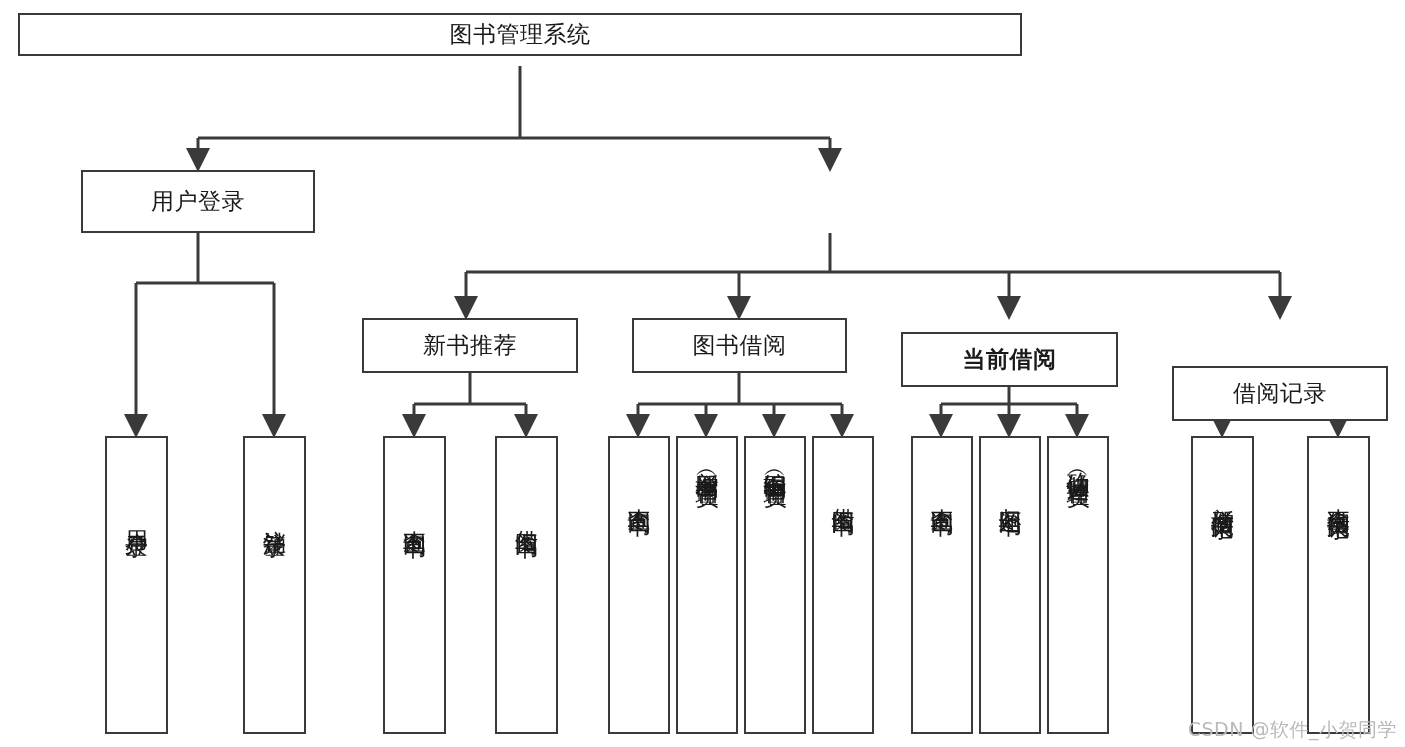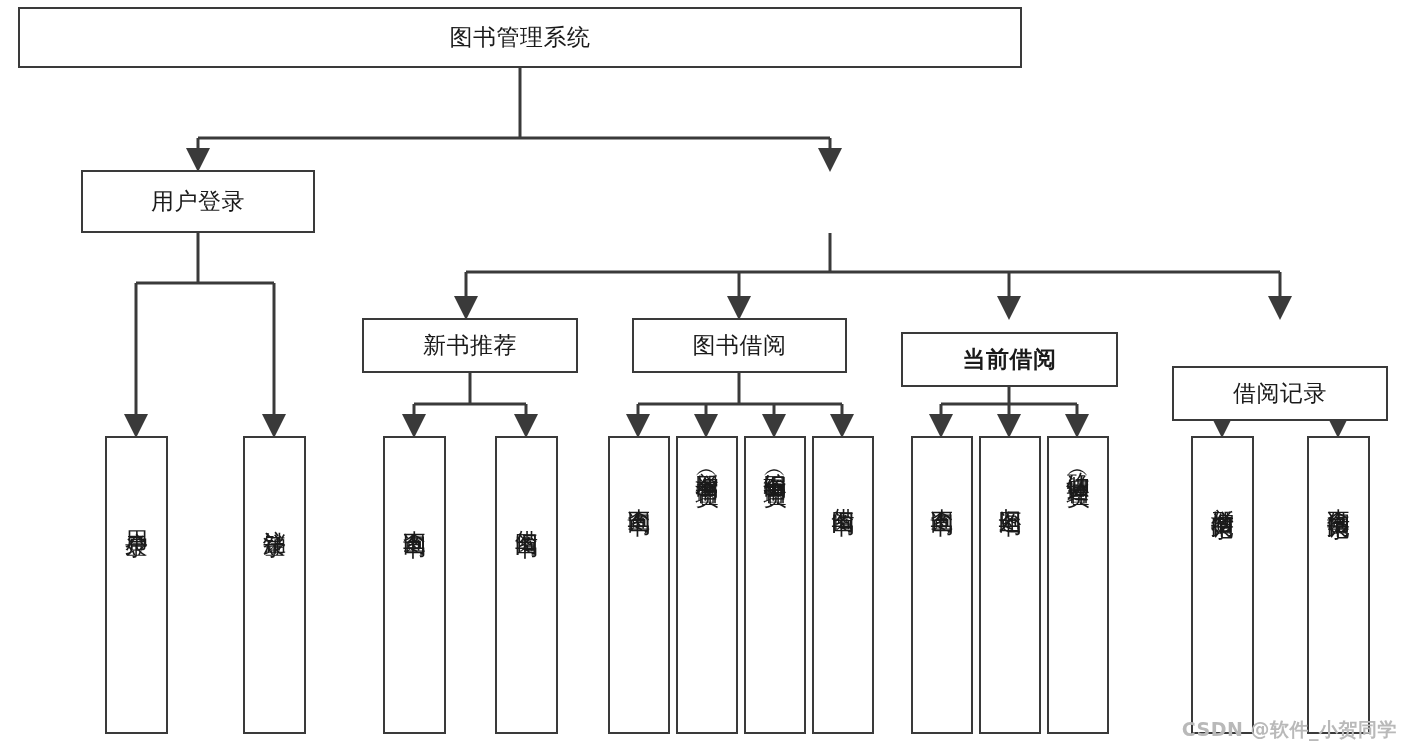--- a/index.html
+++ b/index.html
@@ -71,21 +71,20 @@
     padding-top: 52px;
   }
   #watermark {
     position: absolute;
     right: 8px;
     bottom: 4px;
     font-size: 19px;
     color: #b9b9b9;
     letter-spacing: 0.5px;
     white-space: nowrap;
-    font-weight: bold;
   }
 </style>
 </head>
 <body>
 
 <div id="diagram-root">
 
   <svg id="edge-layer" viewBox="0 0 1405 747" width="1405" height="747" xmlns="http://www.w3.org/2000/svg">
     <defs>
       <marker id="arrow" viewBox="0 0 12 12" refX="10" refY="6" markerWidth="8" markerHeight="8" orient="auto-start-reverse">
@@ -129,21 +128,21 @@
       <path d="M 1009 404 L 1009 434" marker-end="url(#arrow)"></path>
       <path d="M 1077 404 L 1077 434" marker-end="url(#arrow)"></path>
 
       <path d="M 1280 373 L 1280 404"></path>
       <path d="M 1222 404 L 1338 404"></path>
       <path d="M 1222 404 L 1222 434" marker-end="url(#arrow)"></path>
       <path d="M 1338 404 L 1338 434" marker-end="url(#arrow)"></path>
     </g>
   </svg>
 
-  <div class="node root h" style="left:18px; top:7px; width:1004px; height:61px;">
+  <div class="node root h" style="left:18px; top:13px; width:1004px; height:43px;">
     <span class="node-label">图书管理系统</span>
   </div>
 
   <div class="node h" style="left:81px; top:170px; width:234px; height:63px;">
     <span class="node-label">用户登录</span>
   </div>
 
   <div class="node h" style="left:632px; top:318px; width:215px; height:55px;">
     <span class="node-label">图书借阅</span>
   </div>

